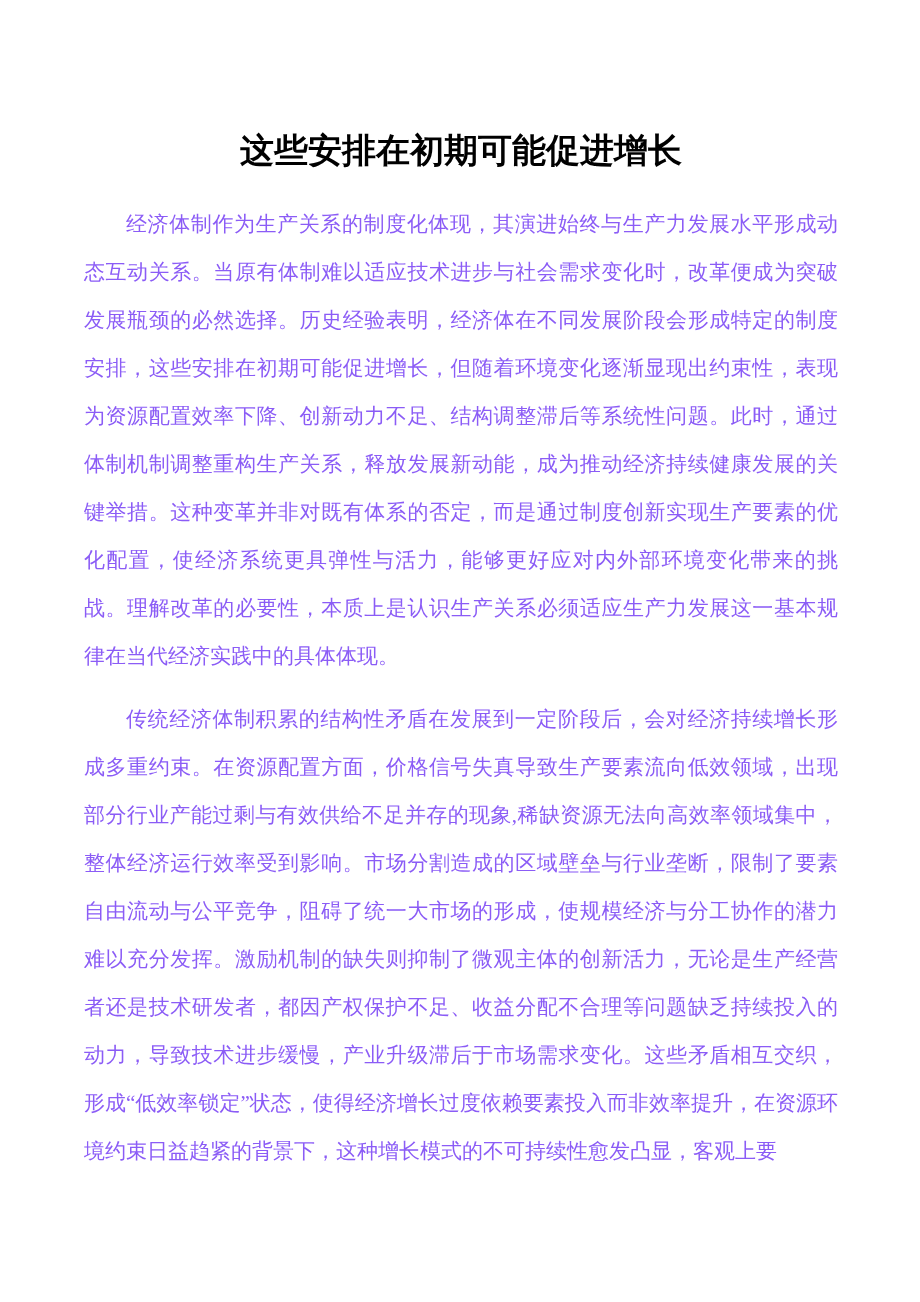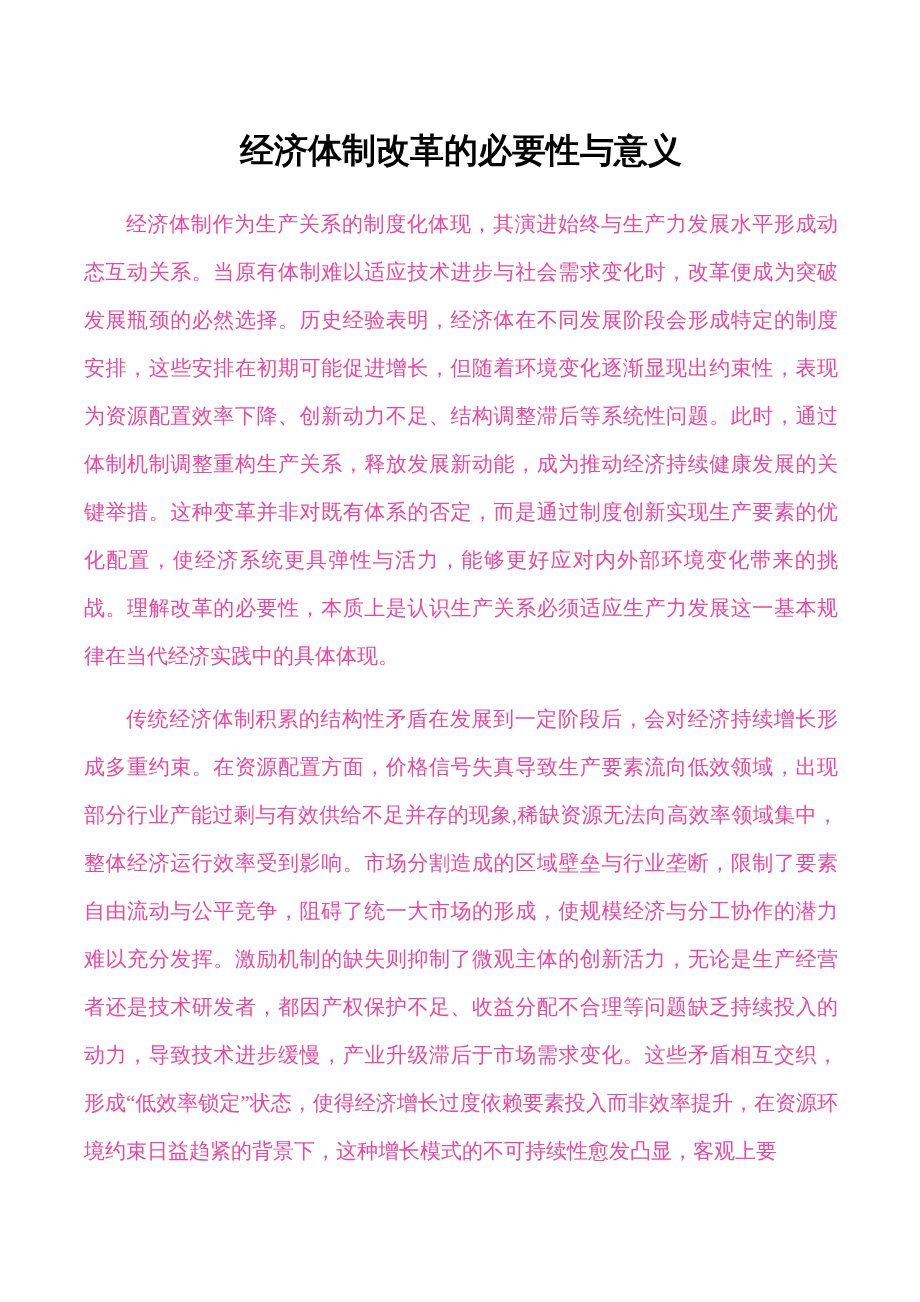--- a/index.html
+++ b/index.html
@@ -24,27 +24,27 @@
     font-size: 34px;
     line-height: 44px;
     color: #000000;
     text-align: center;
     margin-bottom: 28px;
     letter-spacing: 0px;
   }
   .body-para {
     font-size: 21px;
     line-height: 48px;
-    color: #ec4899;
+    color: #8b5cf6;
     text-align: justify;
     text-indent: 2em;
     margin-bottom: 15px;
     word-break: break-all;
   }
 </style>
 </head>
 <body>
 
 <div class="page">
-  <h1 class="doc-title">经济体制改革的必要性与意义</h1>
+  <h1 class="doc-title">这些安排在初期可能促进增长</h1>
   <p class="body-para">经济体制作为生产关系的制度化体现，其演进始终与生产力发展水平形成动态互动关系。当原有体制难以适应技术进步与社会需求变化时，改革便成为突破发展瓶颈的必然选择。历史经验表明，经济体在不同发展阶段会形成特定的制度安排，这些安排在初期可能促进增长，但随着环境变化逐渐显现出约束性，表现为资源配置效率下降、创新动力不足、结构调整滞后等系统性问题。此时，通过体制机制调整重构生产关系，释放发展新动能，成为推动经济持续健康发展的关键举措。这种变革并非对既有体系的否定，而是通过制度创新实现生产要素的优化配置，使经济系统更具弹性与活力，能够更好应对内外部环境变化带来的挑战。理解改革的必要性，本质上是认识生产关系必须适应生产力发展这一基本规律在当代经济实践中的具体体现。</p>
   <p class="body-para">传统经济体制积累的结构性矛盾在发展到一定阶段后，会对经济持续增长形成多重约束。在资源配置方面，价格信号失真导致生产要素流向低效领域，出现部分行业产能过剩与有效供给不足并存的现象,稀缺资源无法向高效率领域集中，整体经济运行效率受到影响。市场分割造成的区域壁垒与行业垄断，限制了要素自由流动与公平竞争，阻碍了统一大市场的形成，使规模经济与分工协作的潜力难以充分发挥。激励机制的缺失则抑制了微观主体的创新活力，无论是生产经营者还是技术研发者，都因产权保护不足、收益分配不合理等问题缺乏持续投入的动力，导致技术进步缓慢，产业升级滞后于市场需求变化。这些矛盾相互交织，形成“低效率锁定”状态，使得经济增长过度依赖要素投入而非效率提升，在资源环境约束日益趋紧的背景下，这种增长模式的不可持续性愈发凸显，客观上要</p>
 </div>
 
 </body></html>

